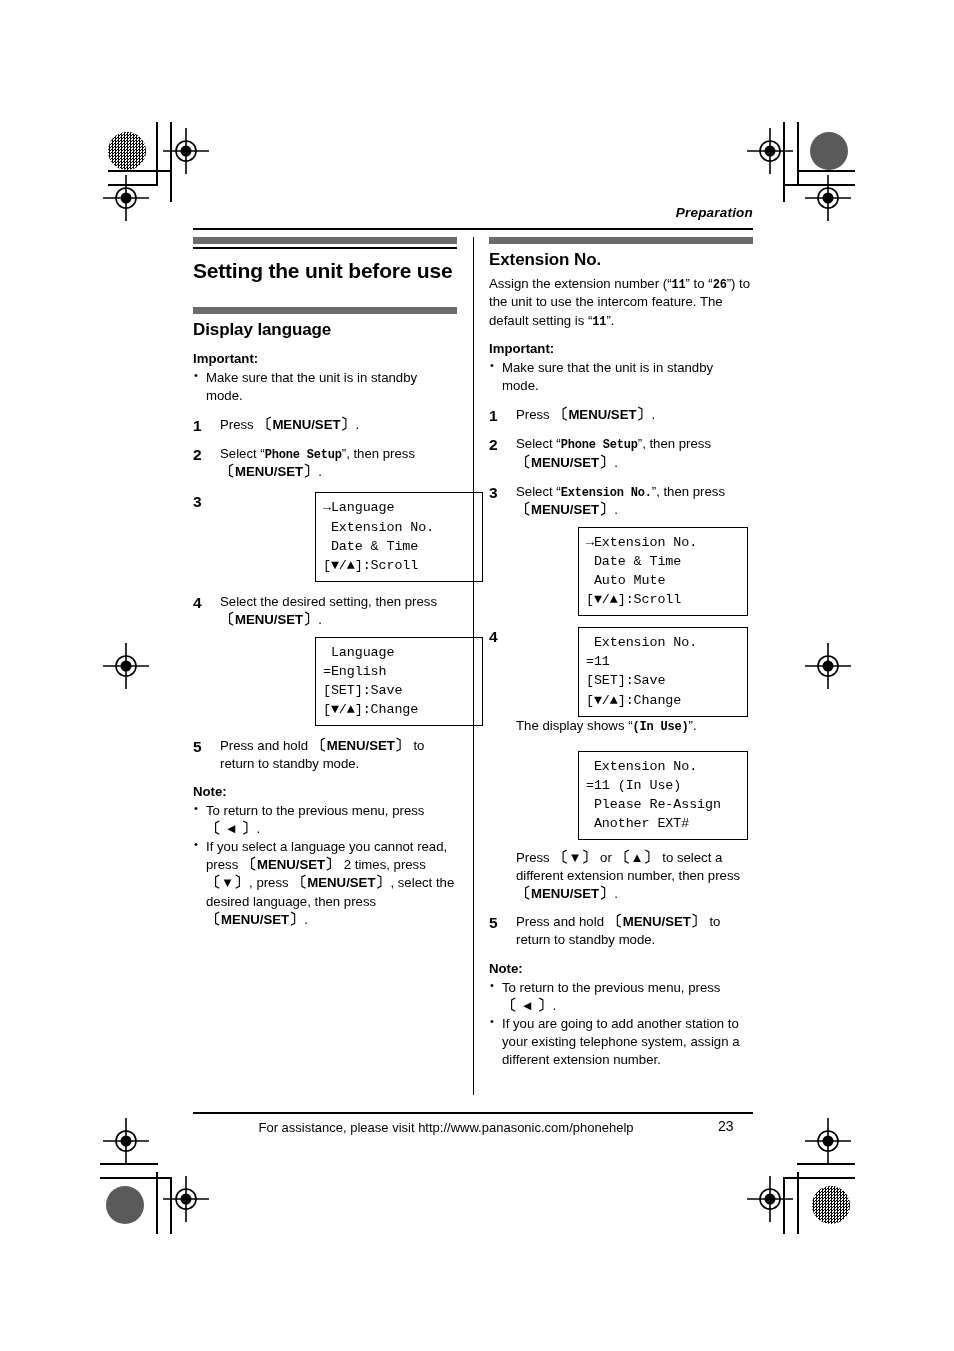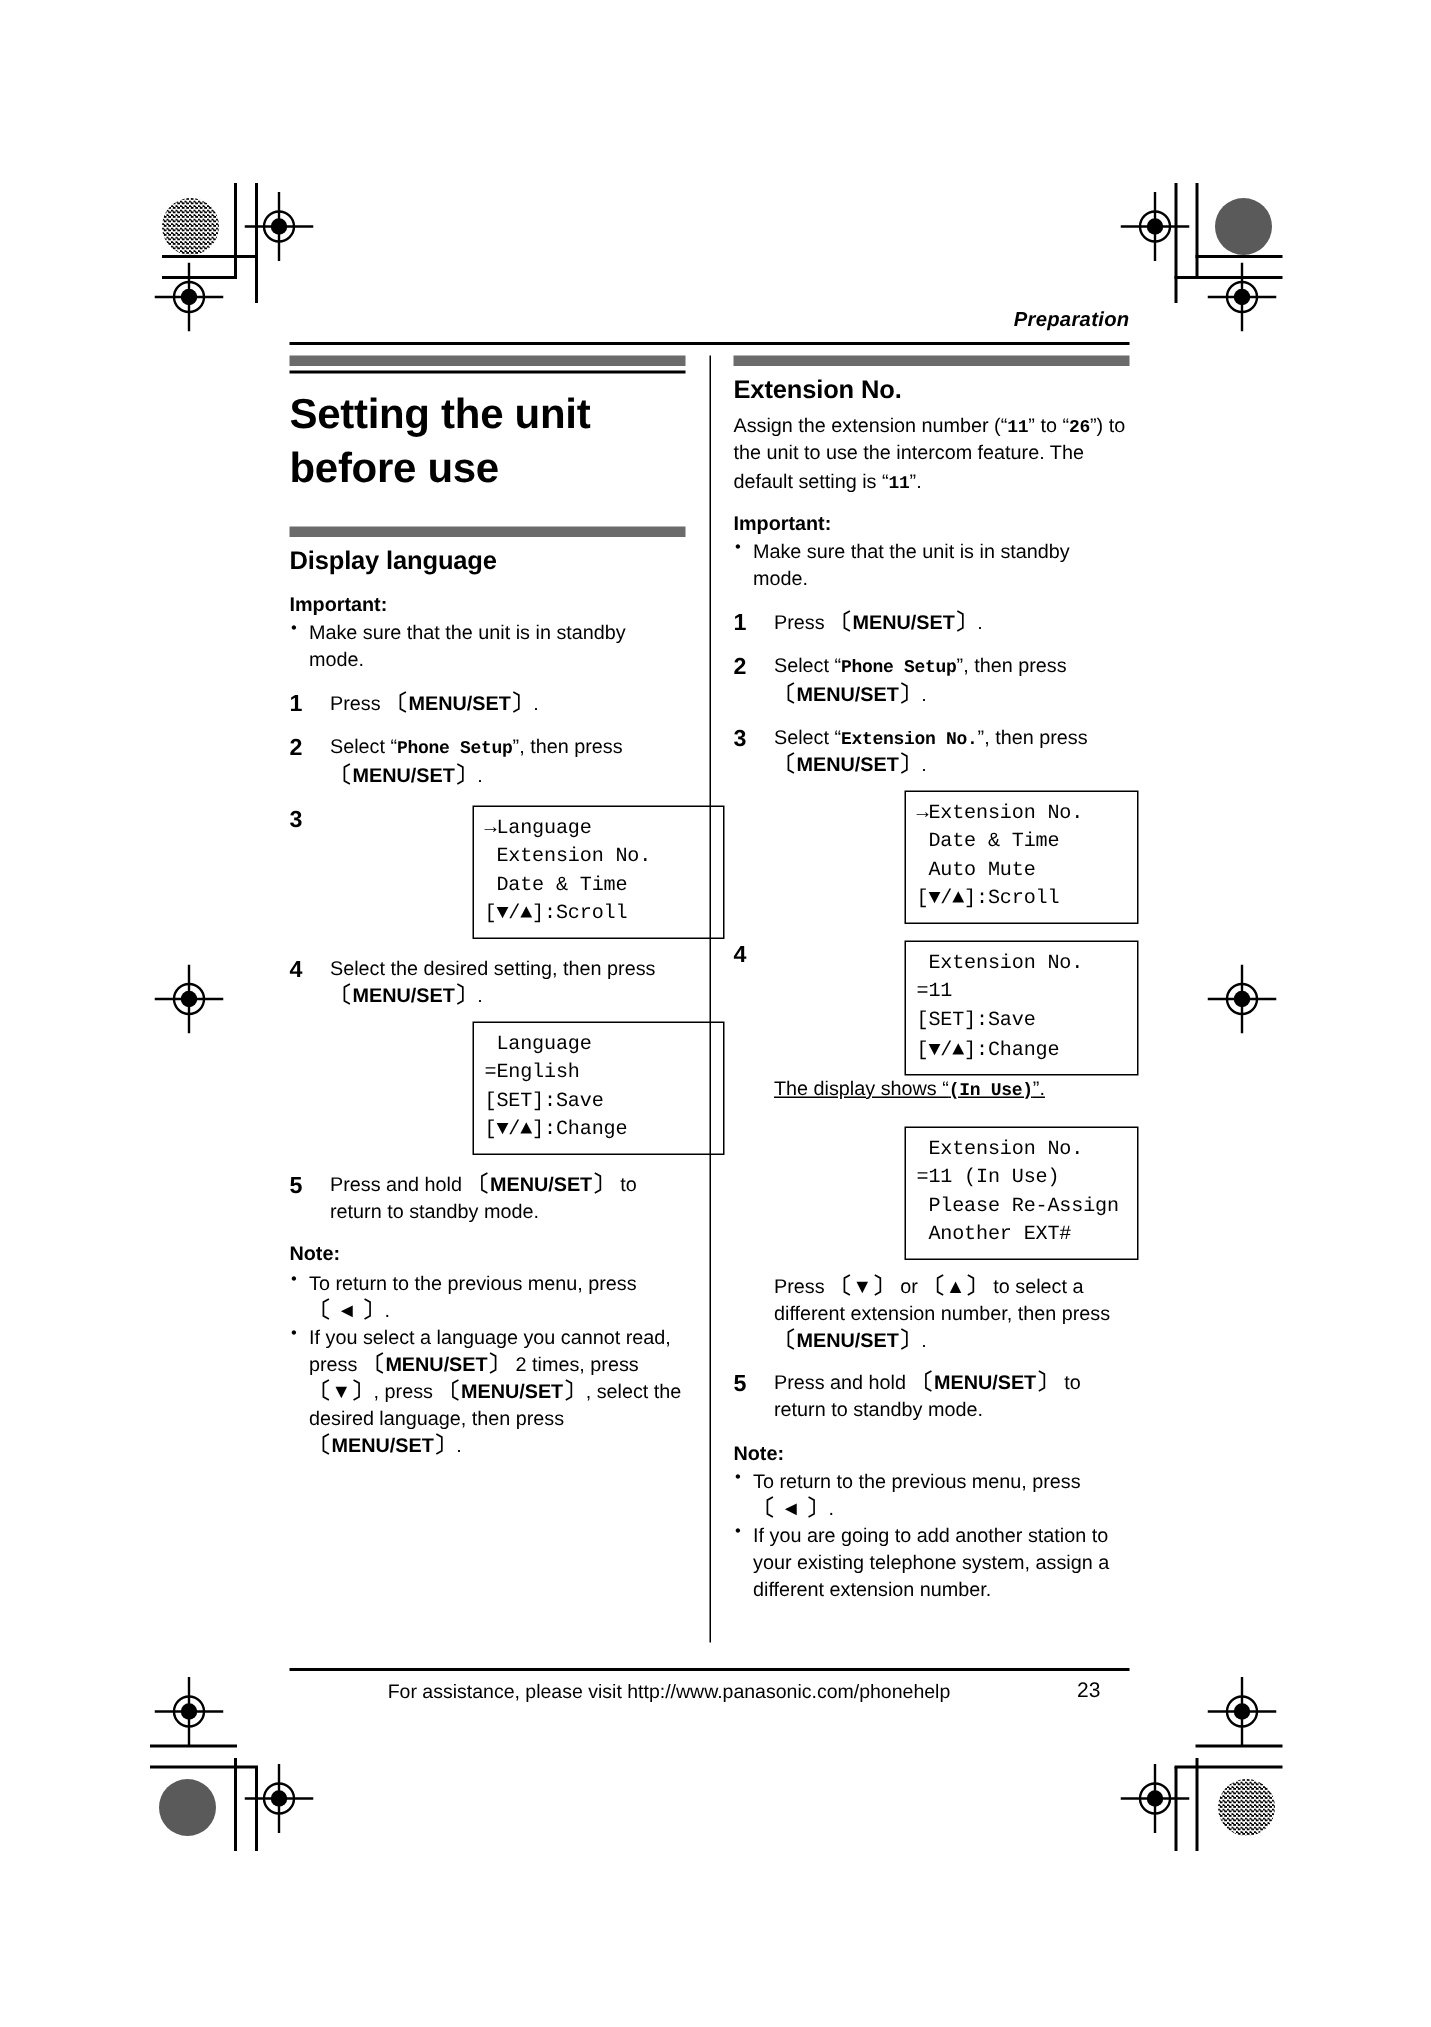--- a/index.html
+++ b/index.html
@@ -81,39 +81,39 @@
     background: #6b6b6b;
     margin: 0;
   }
   .bar-thin {
     height: 2.5px;
     background: #000;
     margin-top: 2.5px;
   }
 
   h1.chapter {
-    font-size: 28px;
+    font-size: 21px;
     font-weight: bold;
     line-height: 1.27;
     margin: 9px 0 0 0;
     letter-spacing: -0.2px;
   }
   h2.section {
     font-size: 17px;
     font-weight: bold;
     margin: 6px 0 5px 0;
     letter-spacing: -0.1px;
   }
 
   p.body {
     font-size: 13.2px;
     line-height: 1.37;
     margin: 0 0 10px 0;
   }
-  p.tight { margin-bottom: 16px; text-decoration: underline; }
+  p.tight { margin-bottom: 16px; }
 
   .label-bold {
     font-size: 13.2px;
     font-weight: bold;
     line-height: 1.37;
     margin: 10px 0 1px 0;
   }
 
   
   ul.bullets {
@@ -176,21 +176,21 @@
     font-family: "Liberation Mono", "DejaVu Sans Mono", monospace;
     font-size: 13.4px;
     line-height: 1.42;
     padding: 5px 7px 6px 7px;
     margin: 8px 0 0 0;
     box-sizing: border-box;
     white-space: pre;
     letter-spacing: -0.1px;
   }
   .lcd-left  { width: 168px; margin-left: 95px; }
-  .lcd-right { width: 156px; margin-left: 87px; }
+  .lcd-right { width: 170px; margin-left: 62px; }
 
   
   .foot-rule {
     position: absolute;
     left: 193px;
     top: 1112px;
     width: 560px;
     height: 1.6px;
     background: #000;
   }

